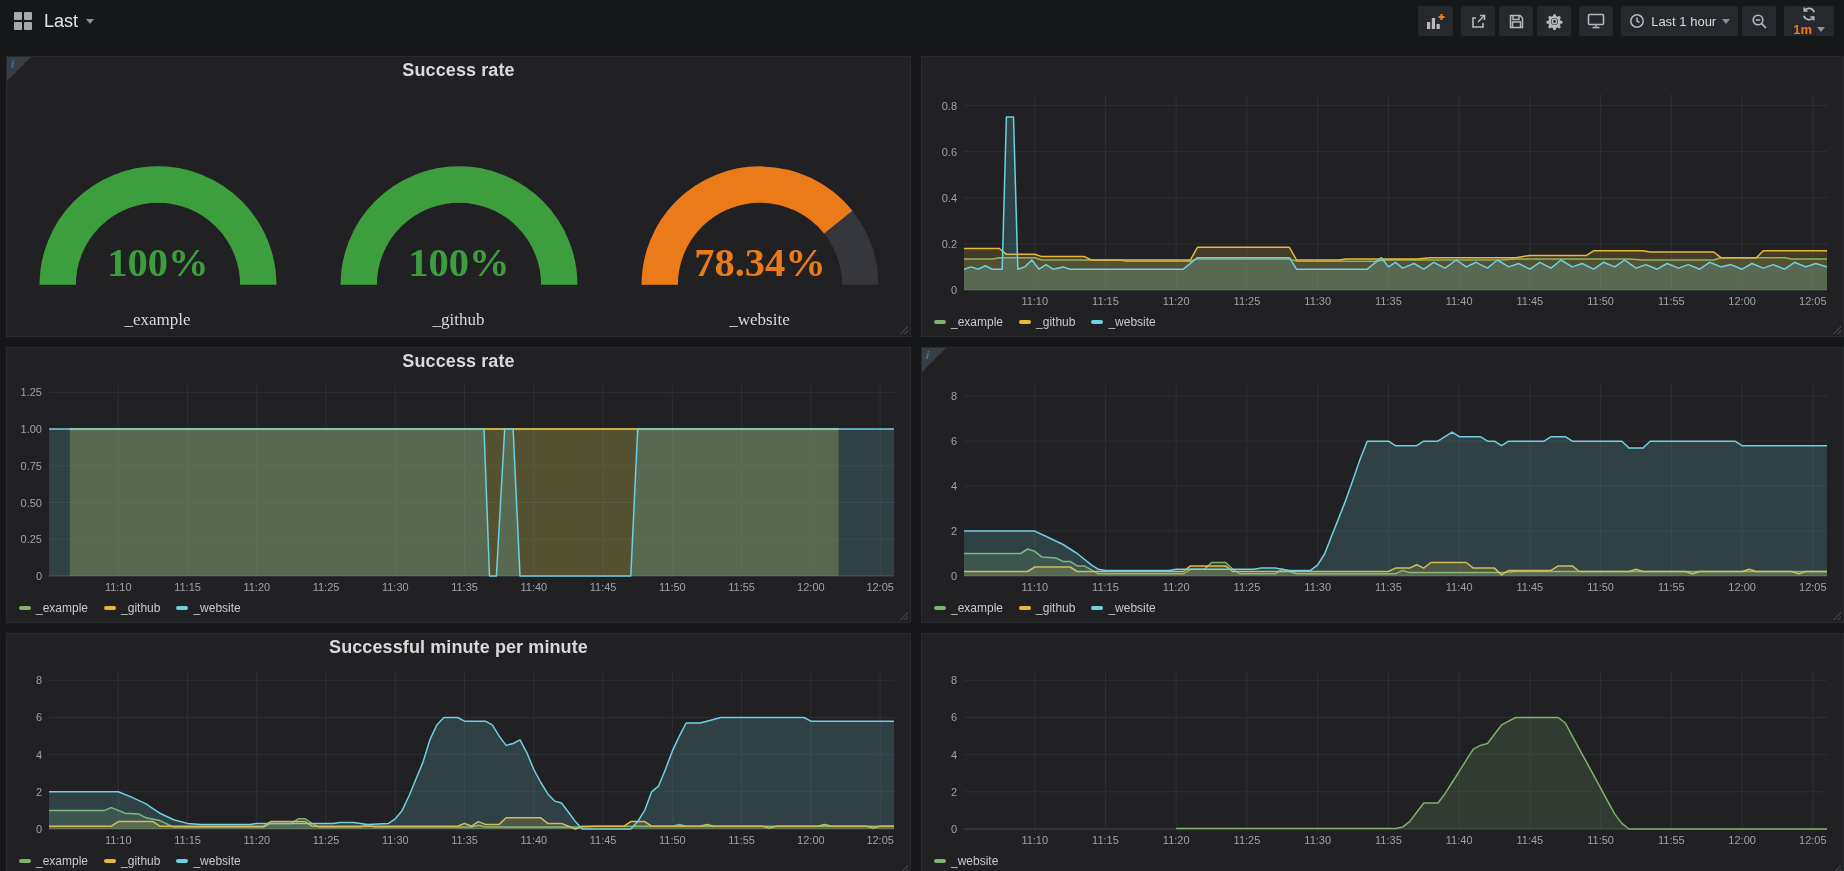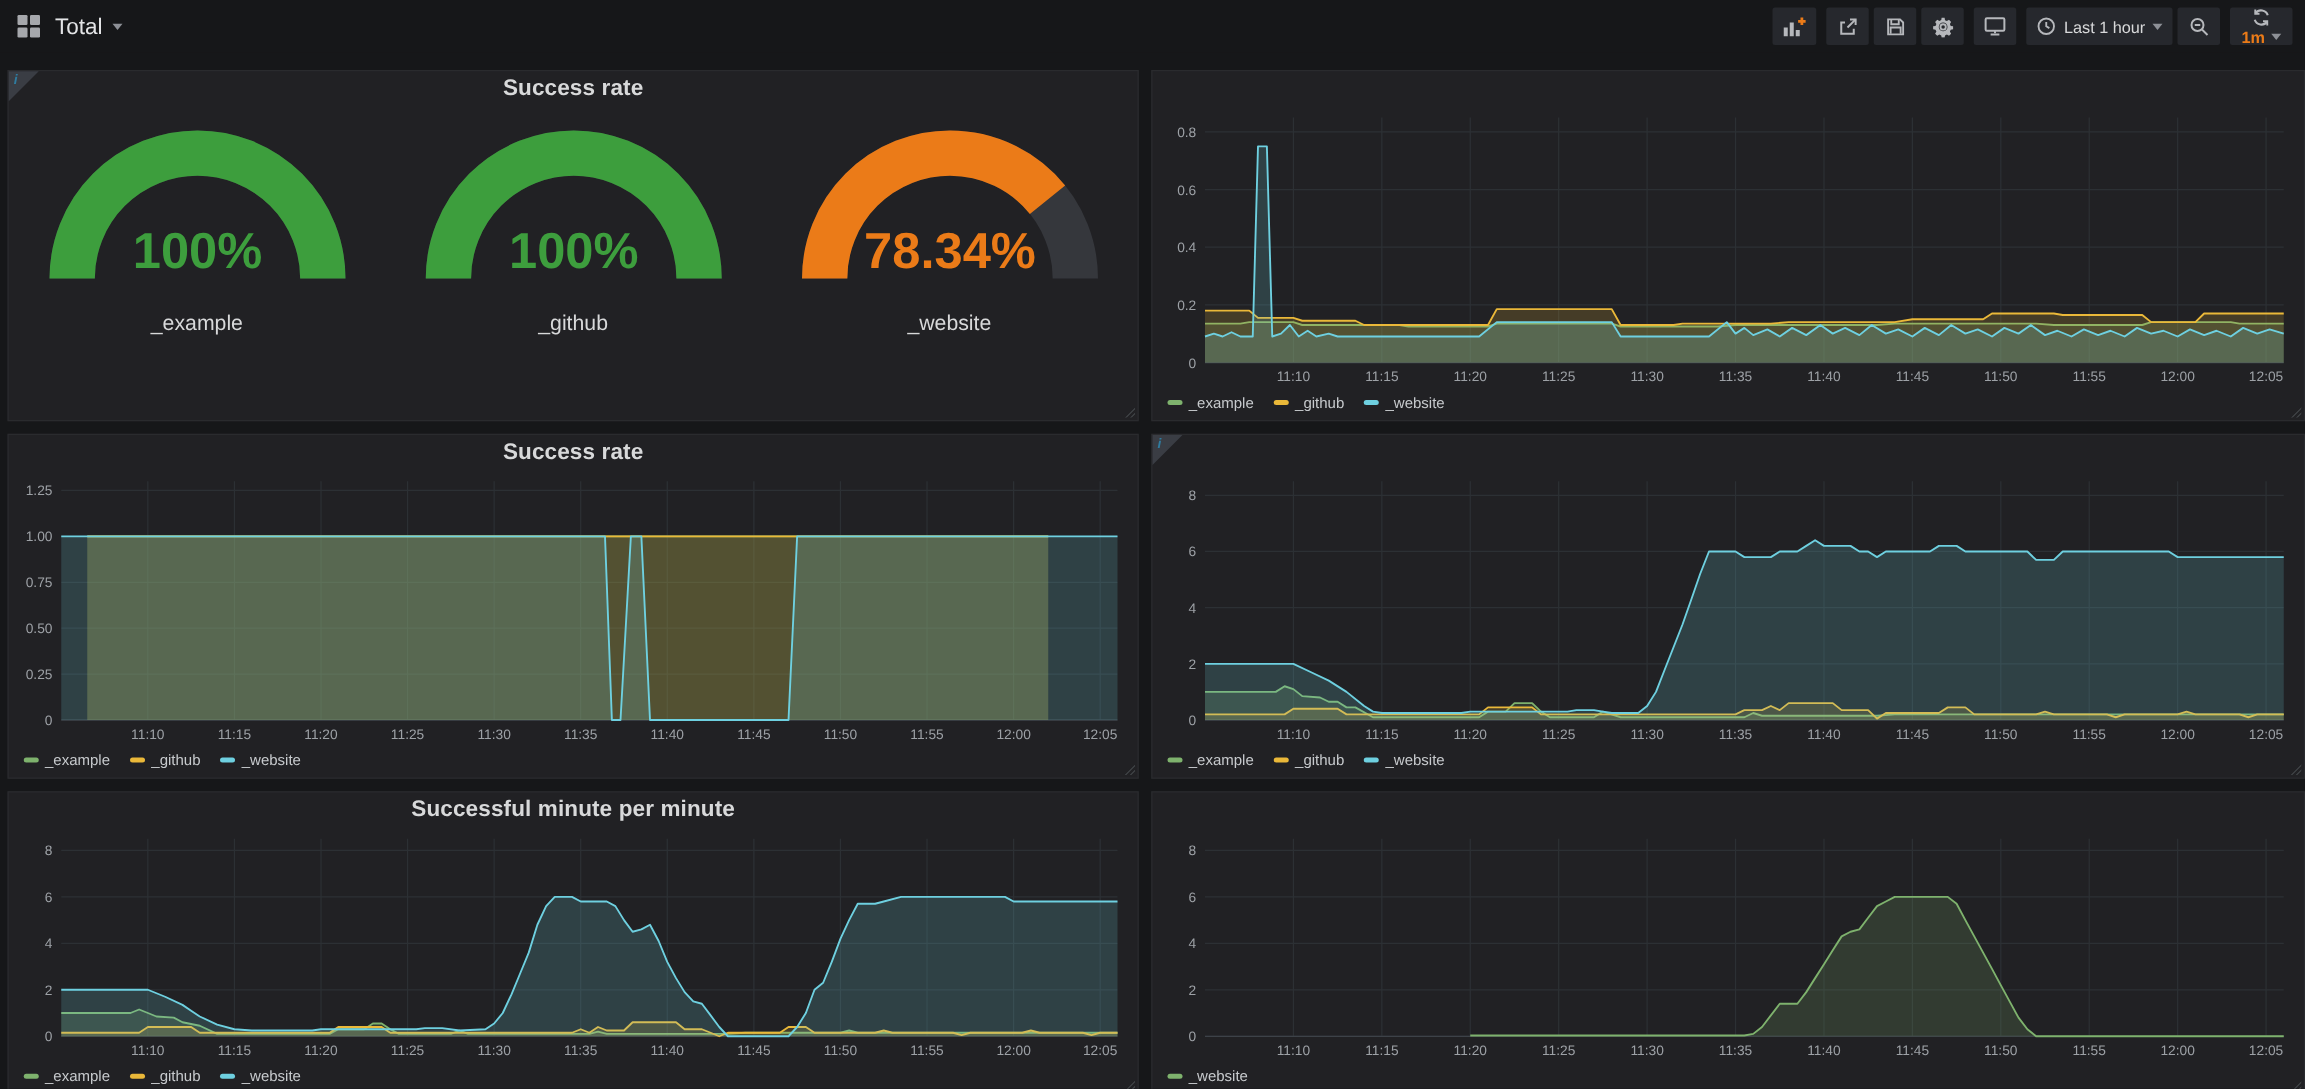--- a/index.html
+++ b/index.html
@@ -57,37 +57,37 @@
     background:
       linear-gradient(135deg, transparent 0 58%, #3a3d40 58% 66%, transparent 66% 78%, #3a3d40 78% 86%, transparent 86%);
   }
   
   .chart { position:absolute; left:4px; right:6px; top:27px; bottom:26px; cursor:crosshair; }
   .legend { position:absolute; left:12px; bottom:5px; height:18px; display:flex; align-items:center; gap:16px; }
   .legend-item { display:flex; align-items:center; gap:5px; cursor:pointer; }
   .legend-item i { width:12px; height:4px; border-radius:2px; display:inline-block; }
   .legend-item span { font-size:12px; color:#c7cacd; }
   
-  .gauges { position:absolute; left:0; right:0; top:27px; bottom:6px; display:flex; align-items:flex-start; justify-content:space-around; }
+  .gauges { position:absolute; left:0; right:0; top:27px; bottom:6px; display:flex; align-items:flex-end; justify-content:space-around;font-family:Liberation Serif, serif; }
   .gauge { text-align:center; }
   .gauge-label { font-size:17px; color:#d8d9da; margin-top:2px; }
 </style>
 </head>
 <body>
 
 <header class="navbar">
   <div class="nav-left">
     <span class="grid-icon">
         <i></i>
         <i></i>
         <i></i>
         <i></i>
       </span>
     <span class="dash-title">
-      <span>Total</span>
+      <span>Last</span>
       <span class="caret"></span>
     </span>
   </div>
   <div class="nav-right">
     <div class="nav-btn" title="Add panel">
       <svg width="19" height="17" viewBox="0 0 19 17">
         <rect x="1" y="9" width="3.2" height="7" fill="#b6b8bc"></rect>
         <rect x="5.8" y="5" width="3.2" height="11" fill="#b6b8bc"></rect>
         <rect x="10.6" y="11" width="3.2" height="5" fill="#b6b8bc"></rect>
         <path d="M15.5 1 v6 M12.5 4 h6" stroke="#eb7b18" stroke-width="2.2" fill="none"></path>

